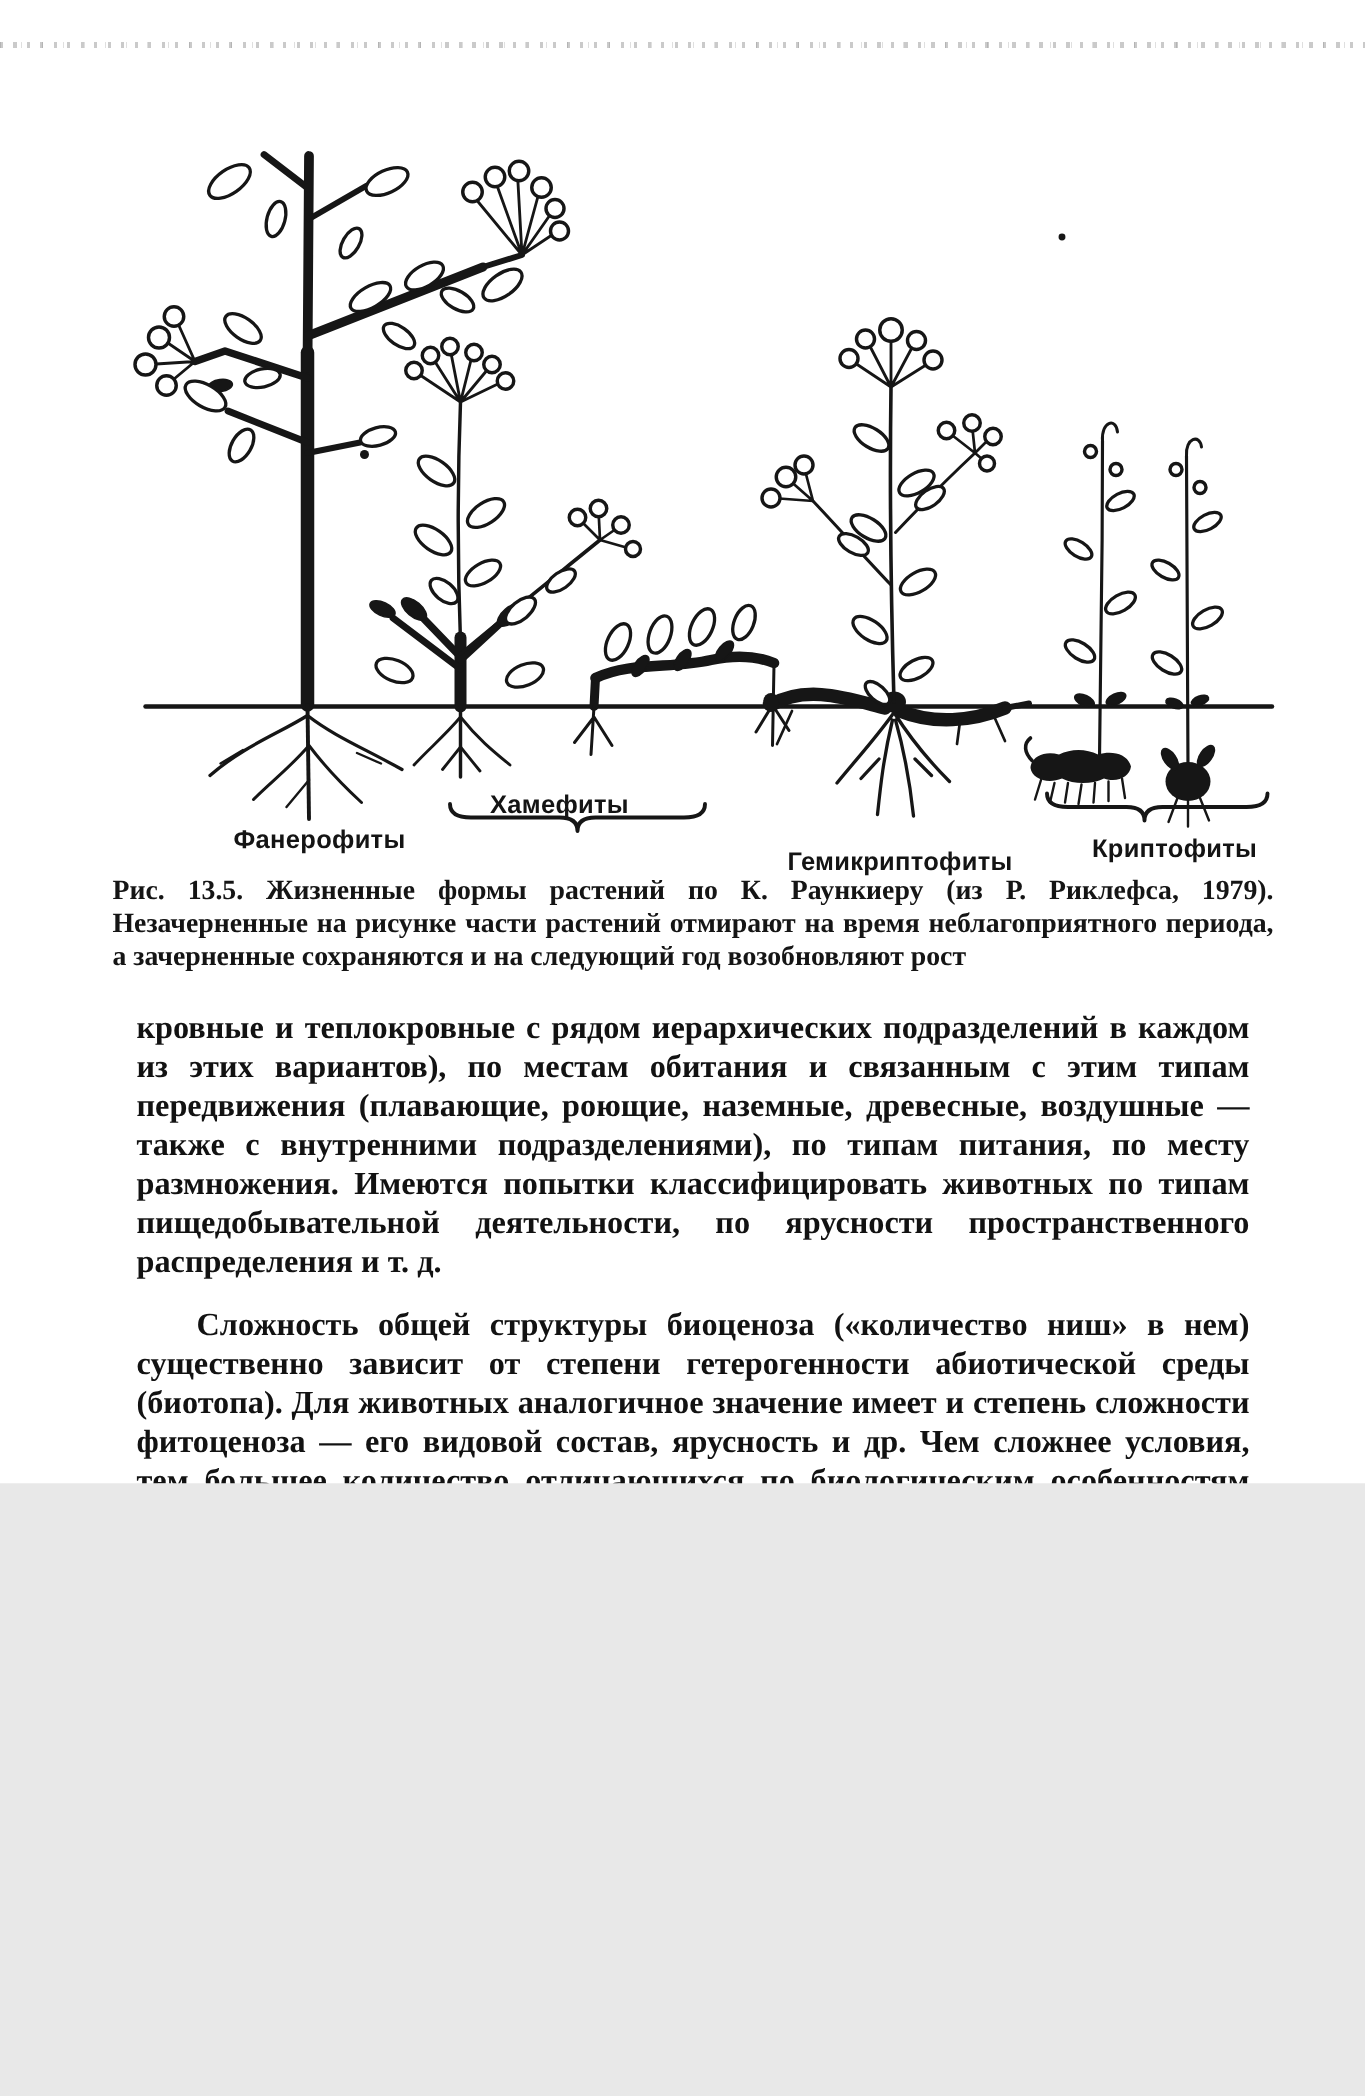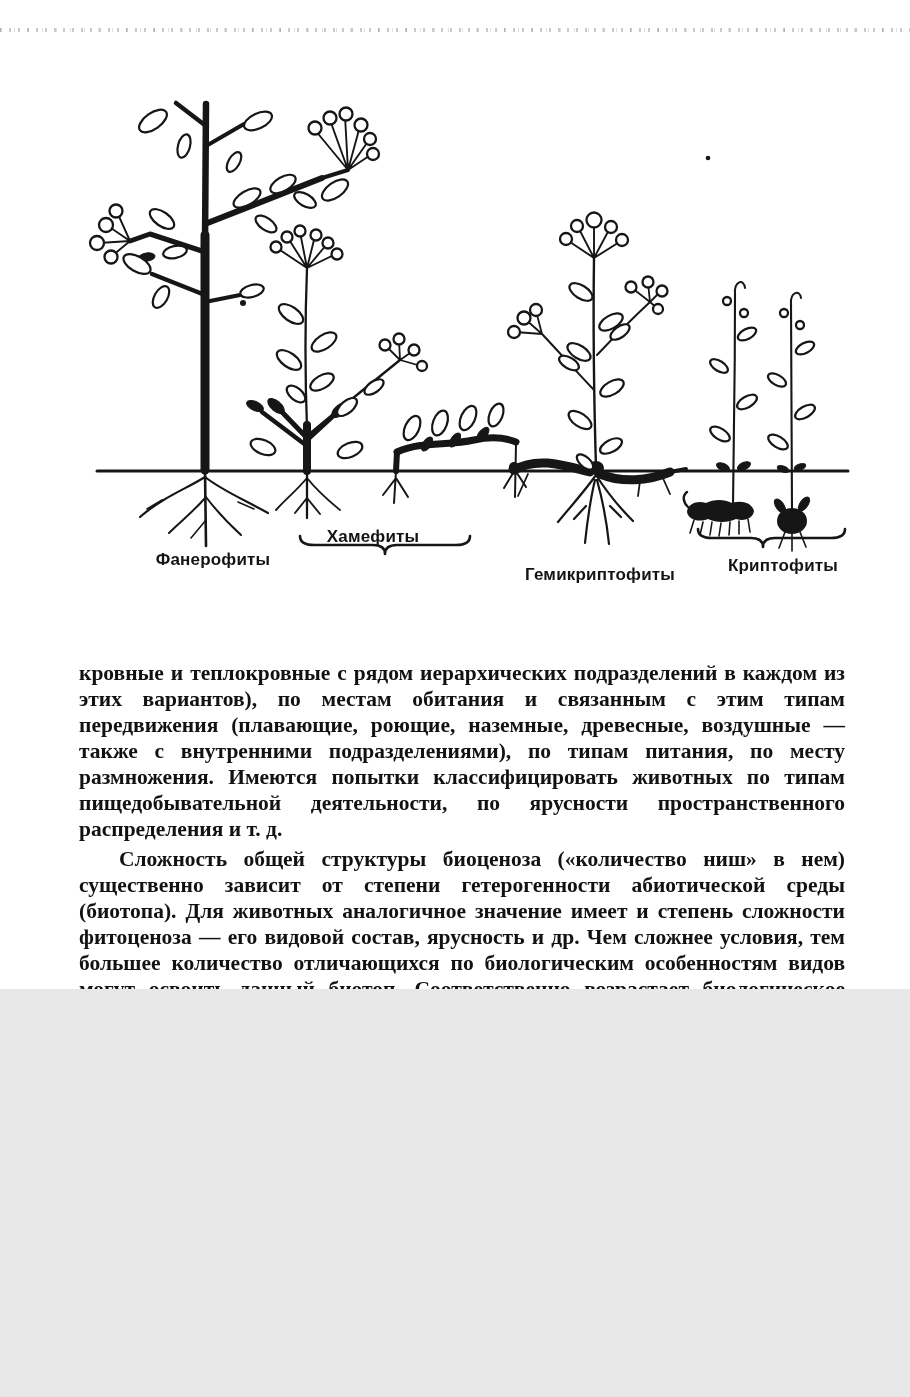--- a/index.html
+++ b/index.html
@@ -26,21 +26,21 @@
     position:absolute; left:75px; top:583px; width:774px; margin:0;
     font-weight:700; font-size:18.5px; line-height:22px;
     text-align:justify; color:#151515;
   }
   
   .bodytext {
     position:absolute; left:75px; top:656px; width:774px;
     font-size:21.5px; font-weight:700; line-height:26px;
     text-align:justify; color:#121212;
   }
-  .para { margin:4px; }
+  .para { margin:16px; }
   .para.indent { text-indent:40px; }
   .page-number {
     position:absolute; left:70px; top:1256px;
     font-size:18px; font-weight:700; color:#141414;
   }
   
   .noise { position:absolute; left:0; width:910px; pointer-events:none; }
   .noise-top { top:28px; height:4px;
     background:
       repeating-linear-gradient(90deg, rgba(80,80,80,0.30) 0 2px, rgba(0,0,0,0) 2px 9px),
@@ -233,20 +233,21 @@
       </g>
       <circle class="blk" cx="708" cy="158" r="2.3"></circle>
     </svg>
 
     <div class="fig-label" style="left:213px; top:550px;">Фанерофиты</div>
     <div class="fig-label" style="left:373px; top:527px;">Хамефиты</div>
     <div class="fig-label" style="left:600px; top:565px;">Гемикриптофиты</div>
     <div class="fig-label" style="left:783px; top:556px;">Криптофиты</div>
   </div>
 
+  <p class="caption">Рис. 13.5. Жизненные формы растений по К. Раункиеру (из Р. Риклефса, 1979). Незачерненные на рисунке части растений отмирают на время неблагоприятного периода, а зачерненные сохраняются и на следующий год возобновляют рост</p>
 
   <div class="bodytext">
     <p class="para">кровные и теплокровные с рядом иерархических подразделений в каждом из этих вариантов), по местам обитания и связанным с этим типам передвижения (плавающие, роющие, наземные, древесные, воздушные — также с внутренними подразделениями), по типам питания, по месту размножения. Имеются попытки классифицировать животных по типам пищедобывательной деятельности, по ярусности пространственного распределения и т. д.</p>
     <p class="para indent">Сложность общей структуры биоценоза («количество ниш» в нем) существенно зависит от степени гетерогенности абиотической среды (биотопа). Для животных аналогичное значение имеет и степень сложности фитоценоза — его видовой состав, ярусность и др. Чем сложнее условия, тем большее количество отличающихся по биологическим особенностям видов могут освоить данный биотоп. Соответственно возрастает биологическое разнообразие биоценоза, т. е. число занятых экологических ниш. Как правило, такое возрастание биологической сложности состава экосистем связано с уменьшением объема экологических ниш, т. е. с повышением экологической специализации видов. Иными словами, повышение уровня биологического разнообразия выражается в возрастании числа видов, из которых строится</p>
   </div>
 
   <div class="page-number">392</div>
 
   <div class="noise noise-bottom"></div>
   <div class="edge-mark"></div>

